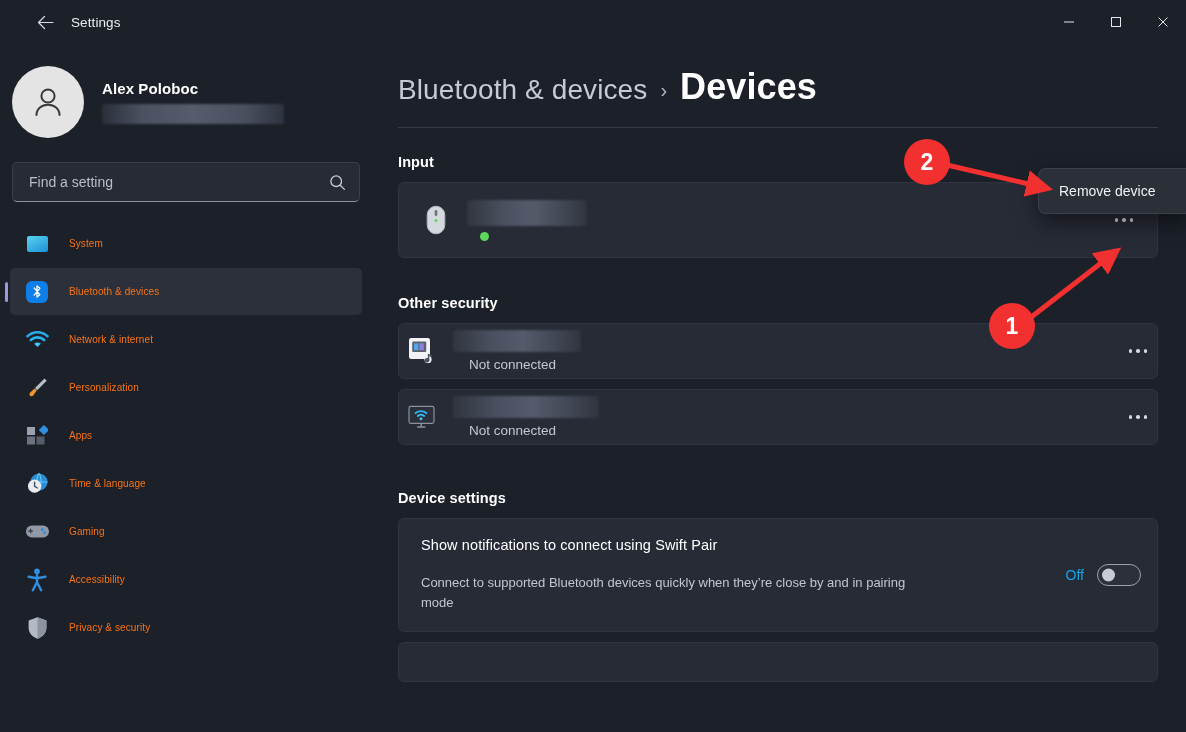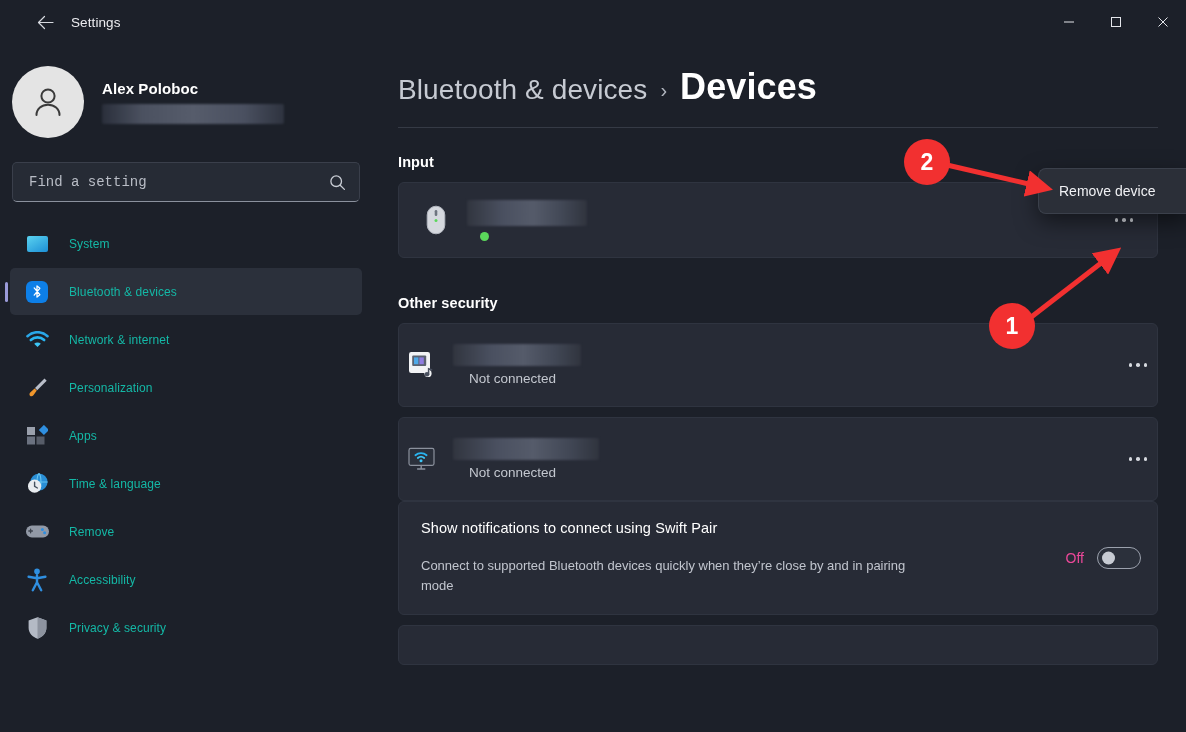--- a/index.html
+++ b/index.html
@@ -109,21 +109,21 @@
     padding: 0 12px 0 16px;
     cursor: text;
   }
   .search-box input {
     flex: 1;
     background: transparent;
     border: none;
     outline: none;
     color: #e6e8ec;
     font-size: 14px;
-    font-family: Liberation Mono, monospace;
+    font-family: Liberation Sans, sans-serif;
   }
   .search-box input::placeholder { color: #b9bdc6; opacity: 1; }
   .search-icon { flex: 0 0 18px; display: flex; align-items: center; }
   .search-icon svg { stroke: #c9cdd5; }
 
   .nav { margin-top: 18px; }
   .nav-item {
     height: 47px;
     display: flex;
     align-items: center;
@@ -143,22 +143,22 @@
     border-radius: 2px;
     background: #9a9ad8;
   }
   .nav-icon {
     width: 26px; height: 26px;
     flex: 0 0 26px;
     display: flex; align-items: center; justify-content: center;
     margin-right: 19px;
   }
   .nav-label {
-    font-size: 12px;
-    color: #14b8a6;
+    font-size: 10px;
+    color: #f97316;
     letter-spacing: .1px;
   }
 
   
   .ic-system {
     width: 21px; height: 16px;
     border-radius: 2px;
     background: linear-gradient(150deg,#5bd3f0,#1c8fd6);
   }
   .ic-bt {
@@ -220,21 +220,21 @@
     background: #272b36;
     border: 1px solid #2f3440;
     border-radius: 6px;
     margin-right: 28px;
     display: flex;
     align-items: center;
     position: relative;
     cursor: default;
   }
   .card.device { height: 76px; padding: 0 14px 0 20px; }
-  .card.other-dev { height: 84px; margin-top: 0; }
+  .card.other-dev { height: 56px; margin-top: 0; }
   .card.other-dev + .card.other-dev { margin-top: 10px; }
 
   .dev-icon {
     width: 34px; flex: 0 0 34px;
     display: flex; align-items: center; justify-content: center;
     margin-right: 14px;
   }
   .dev-text { flex: 1; }
   .dev-name-redacted {
     width: 120px; height: 26px;
@@ -282,21 +282,21 @@
     letter-spacing: .1px;
   }
   .setting-desc {
     font-size: 13px;
     color: #c1c5ce;
     margin-top: 20px;
     line-height: 1.55;
     max-width: 492px;
   }
   .toggle-wrap { display: flex; align-items: center; gap: 13px; }
-  .toggle-label { font-size: 14px; color: #ec4899; }
+  .toggle-label { font-size: 14px; color: #0ea5e9; }
   .toggle {
     width: 44px; height: 22px;
     border-radius: 11px;
     border: 1.2px solid #9ba1ad;
     background: #2b303b;
     position: relative;
     cursor: pointer;
   }
   .toggle-knob {
     width: 13px; height: 13px;
@@ -479,21 +479,21 @@
 
       <div class="nav-item">
         <span class="nav-icon">
           <svg width="25" height="17" viewBox="0 0 25 17" fill="none">
             <rect x="1" y="2.6" width="23" height="11.8" rx="5.9" fill="#9299a6"></rect>
             <path d="M5.6 6.2v3.6M3.8 8h3.6" stroke="#3d434e" stroke-width="1.3" stroke-linecap="round"></path>
             <circle cx="17.4" cy="6.4" r="1.5" fill="#2f8fe0"></circle>
             <circle cx="19.6" cy="9.8" r="1.5" fill="#2f8fe0"></circle>
           </svg>
         </span>
-        <span class="nav-label">Remove</span>
+        <span class="nav-label">Gaming</span>
       </div>
 
       <div class="nav-item">
         <span class="nav-icon ic-access">
           <svg width="22" height="24" viewBox="0 0 22 24" fill="none">
             <circle cx="11" cy="3.4" r="2.8" fill="#2f8fe0"></circle>
             <path d="M11 7.2v7m0 0l-4.2 8m4.2-8l4.2 8M2.6 8.8l8.4 1.4 8.4-1.4" stroke="#2f8fe0" stroke-width="2.4" stroke-linecap="round" stroke-linejoin="round"></path>
           </svg>
         </span>
         <span class="nav-label">Accessibility</span>
@@ -581,20 +581,21 @@
         <div class="dev-name-redacted w3"></div>
         <div class="dev-status">Not connected</div>
       </div>
       <div class="kebab">
         <span></span>
           <span></span>
           <span></span>
       </div>
     </div>
 
+    <div class="section-title devset">Device settings</div>
 
     <div class="card setting">
       <div class="setting-text">
         <div class="setting-title">Show notifications to connect using Swift Pair</div>
         <div class="setting-desc">Connect to supported Bluetooth devices quickly when they’re close by and in pairing mode</div>
       </div>
       <div class="toggle-wrap">
         <span class="toggle-label">Off</span>
         <div class="toggle">
           <span class="toggle-knob"></span>

